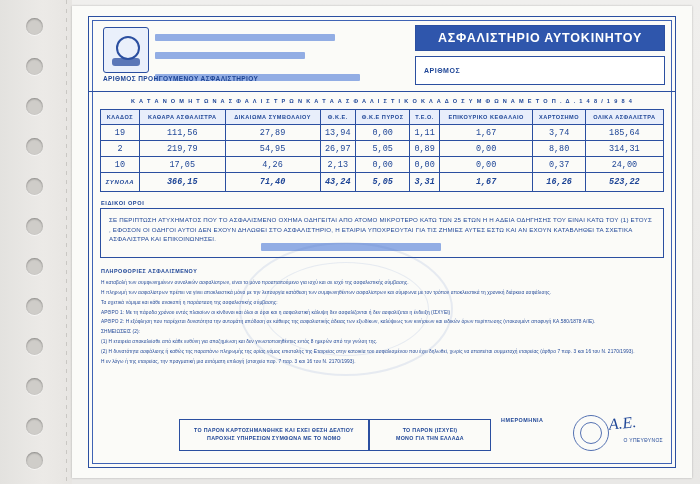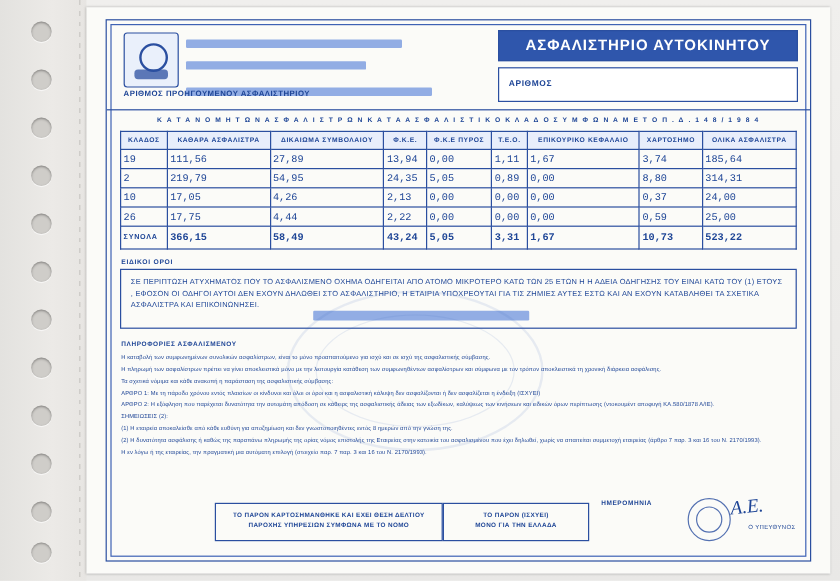--- a/index.html
+++ b/index.html
@@ -94,25 +94,25 @@
   table.cover{
     width:calc(100% - 22px);margin:0 11px;border-collapse:collapse;
     font-size:8px;
   }
   table.cover th{
     border:1px solid #2b4fa0;background:#e8eefb;
     font-size:5.6px;letter-spacing:.5px;font-weight:bold;
     padding:4px 2px;line-height:1.15;
   }
   table.cover td{
-    border:1px solid #2b4fa0;text-align:left;padding:2.5px 2px;
+    border:1px solid #2b4fa0;text-align:center;padding:2.5px 2px;
     font-size:8.5px;font-family:"Liberation Mono", monospace;
   }
   table.cover td.cls{font-size:8.5px;}
-  tr.total td{font-weight:bold;padding-top:4px;padding-bottom:4px;}
+  tr.total td{font-weight:bold;padding-top:4px;padding-bottom:4px;font-style:italic;}
   tr.total td.lbl{font-size:6px;letter-spacing:.6px;font-family:"Liberation Sans",sans-serif;}
 
   
   .terms-label{
     margin:8px 0 2px 12px;font-size:5.6px;font-weight:bold;letter-spacing:.6px;
   }
   .terms-box{
     margin:0 11px;border:1px solid #2b4fa0;padding:6px 8px 8px 8px;
     font-size:6.2px;line-height:1.5;letter-spacing:.2px;position:relative;
     min-height:34px;
@@ -242,58 +242,47 @@
             <td>0,00</td>
             <td>1,11</td>
             <td>1,67</td>
             <td>3,74</td>
             <td>185,64</td>
           </tr>
           <tr>
             <td class="cls">2</td>
             <td>219,79</td>
             <td>54,95</td>
-            <td>24,35</td>
+            <td>26,97</td>
             <td>5,05</td>
             <td>0,89</td>
             <td>0,00</td>
             <td>8,80</td>
             <td>314,31</td>
           </tr>
           <tr>
             <td class="cls">10</td>
             <td>17,05</td>
             <td>4,26</td>
             <td>2,13</td>
             <td>0,00</td>
             <td>0,00</td>
             <td>0,00</td>
             <td>0,37</td>
             <td>24,00</td>
           </tr>
-          <tr>
-            <td class="cls">26</td>
-            <td>17,75</td>
-            <td>4,44</td>
-            <td>2,22</td>
-            <td>0,00</td>
-            <td>0,00</td>
-            <td>0,00</td>
-            <td>0,59</td>
-            <td>25,00</td>
-          </tr>
           <tr class="total">
             <td class="lbl">ΣΥΝΟΛΑ</td>
             <td>366,15</td>
-            <td>58,49</td>
+            <td>71,40</td>
             <td>43,24</td>
             <td>5,05</td>
             <td>3,31</td>
             <td>1,67</td>
-            <td>10,73</td>
+            <td>16,26</td>
             <td>523,22</td>
           </tr>
         </tbody>
       </table>
 
       <div class="terms-label">ΕΙΔΙΚΟΙ ΟΡΟΙ</div>
       <div class="terms-box">
         <span>ΣΕ ΠΕΡΙΠΤΩΣΗ ΑΤΥΧΗΜΑΤΟΣ ΠΟΥ ΤΟ ΑΣΦΑΛΙΣΜΕΝΟ ΟΧΗΜΑ ΟΔΗΓΕΙΤΑΙ ΑΠΟ ΑΤΟΜΟ ΜΙΚΡΟΤΕΡΟ ΚΑΤΩ ΤΩΝ 25 ΕΤΩΝ Η Η ΑΔΕΙΑ ΟΔΗΓΗΣΗΣ ΤΟΥ ΕΙΝΑΙ ΚΑΤΩ ΤΟΥ (1) ΕΤΟΥΣ , ΕΦΟΣΟΝ ΟΙ ΟΔΗΓΟΙ ΑΥΤΟΙ ΔΕΝ ΕΧΟΥΝ ΔΗΛΩΘΕΙ ΣΤΟ ΑΣΦΑΛΙΣΤΗΡΙΟ, Η ΕΤΑΙΡΙΑ ΥΠΟΧΡΕΟΥΤΑΙ ΓΙΑ ΤΙΣ ΖΗΜΙΕΣ ΑΥΤΕΣ ΕΣΤΩ ΚΑΙ ΑΝ ΕΧΟΥΝ ΚΑΤΑΒΛΗΘΕΙ ΤΑ ΣΧΕΤΙΚΑ ΑΣΦΑΛΙΣΤΡΑ ΚΑΙ ΕΠΙΚΟΙΝΩΝΗΣΕΙ.</span>
         <span class="redact redactline"></span>
       </div>

